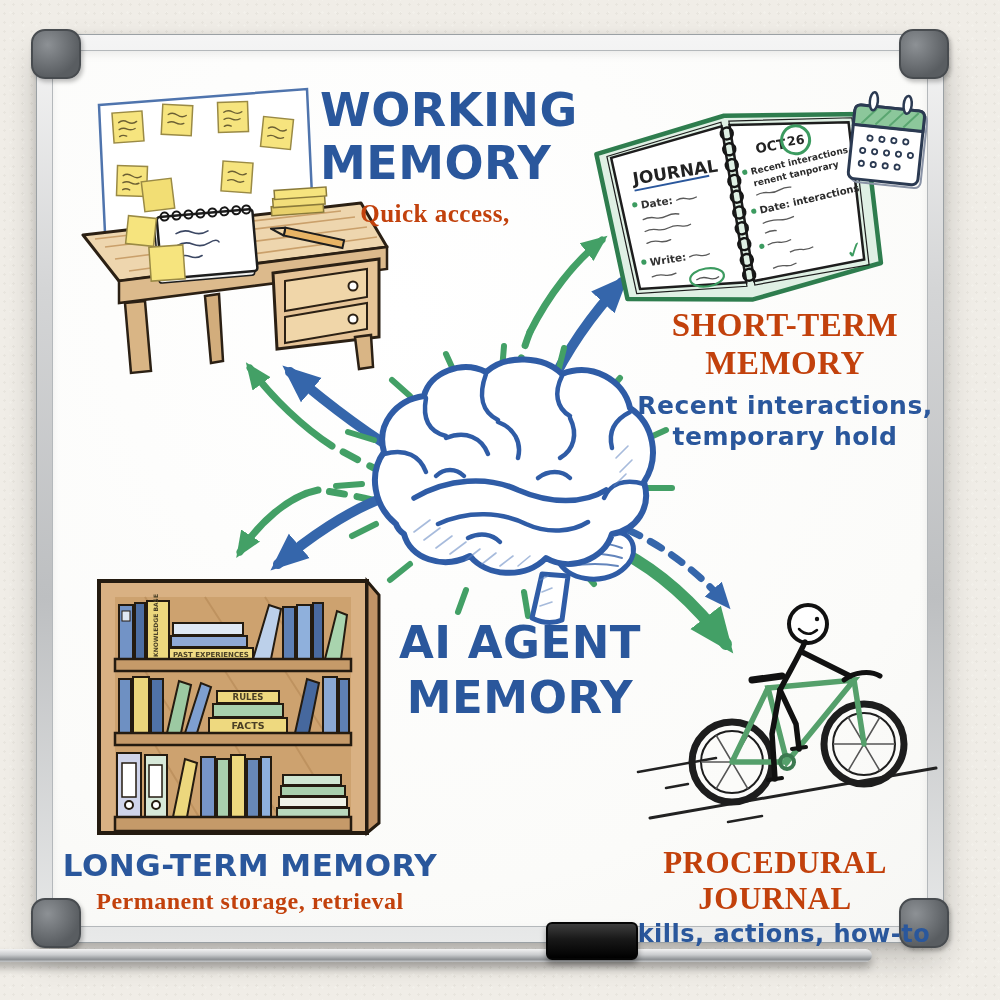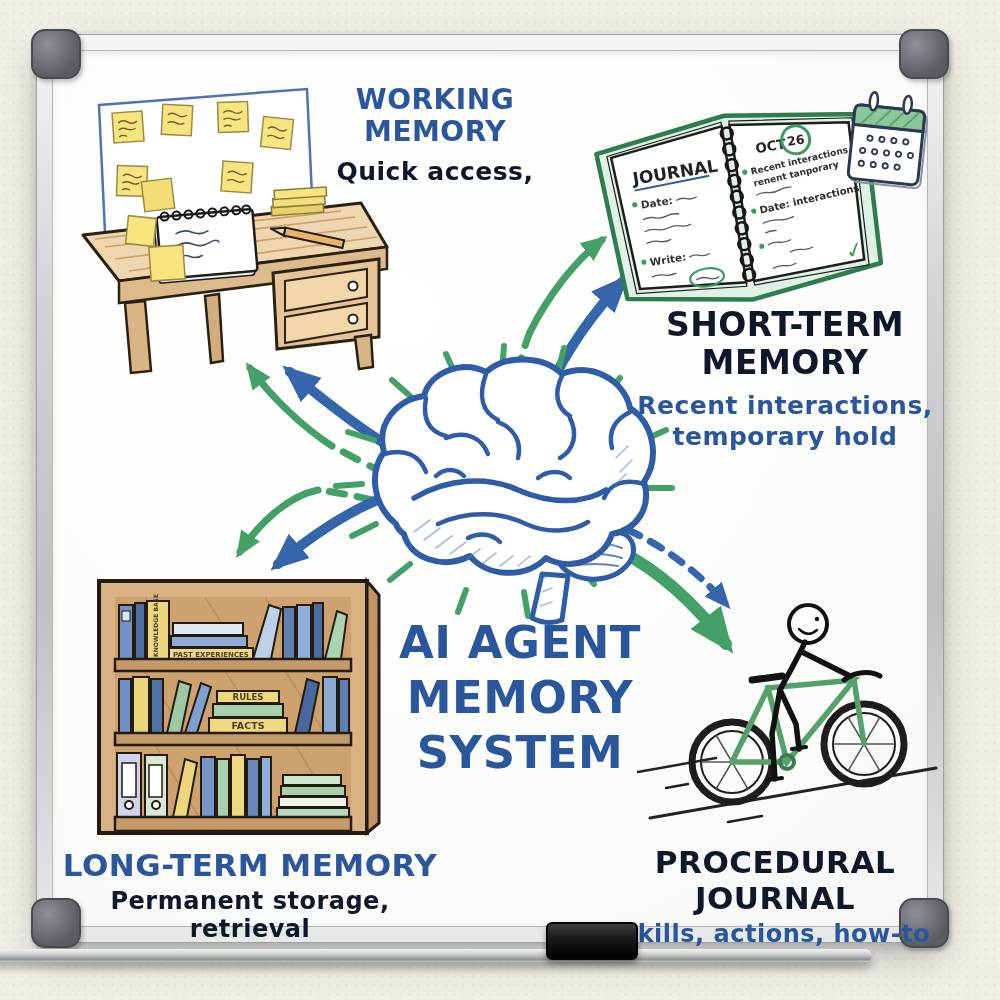--- a/index.html
+++ b/index.html
@@ -23,22 +23,22 @@
   .cap.bl{left:-6px;bottom:-6px;} .cap.br{right:-6px;bottom:-6px;}
   .tray{position:absolute;left:-12px;top:949px;width:884px;height:13px;border-radius:7px;z-index:6;
     background:linear-gradient(180deg,#f2f2f2,#c9cbcd 45%,#8f9295 80%,#c5c7c9);
     box-shadow:0 6px 9px rgba(0,0,0,.28);}
   .eraser{position:absolute;left:546px;top:922px;width:88px;height:34px;border-radius:6px;z-index:7;
     background:linear-gradient(180deg,#3d3d3d,#181818 45%,#000);
     border:2px solid #050505;box-shadow:0 4px 6px rgba(0,0,0,.35);}
   .illus{position:absolute;z-index:3;}
   .arrows{position:absolute;left:0;top:0;z-index:2;pointer-events:none;}
   .label-block{position:absolute;z-index:4;text-align:center;line-height:1.16;letter-spacing:.5px;}
-  .t-blue{color:#2a579c;} .t-green{color:#0f172a;}
-  .big{font-size:28px;font-weight:700;}
+  .t-blue{color:#2a579c;} .t-green{color:#c2410c;font-family:Liberation Serif, serif;}
+  .big{font-size:46px;font-weight:700;}
   .sub{font-size:25px;font-weight:700;margin-top:2px;}
   .one-title{font-size:31px;font-weight:700;text-align:center;}
   .one-sub{font-size:24px;font-weight:700;margin-top:4px;}
   .center-title div{font-size:45px;font-weight:700;line-height:1.22;}
   svg text{font-family:"DejaVu Sans","Liberation Sans",sans-serif;}
 </style>
 </head>
 <body>
 
 <div class="stage">
@@ -386,21 +386,20 @@
   <div class="label-block" style="left:625px;top:306px;width:320px;">
     <div class="big t-green" style="font-size:33px;">SHORT-TERM</div>
     <div class="big t-green" style="font-size:33px;">MEMORY</div>
     <div class="sub t-blue" style="margin-top:8px;">Recent interactions,</div>
     <div class="sub t-blue">temporary hold</div>
   </div>
 
   <div class="label-block center-title" style="left:385px;top:616px;width:270px;">
     <div class="t-blue">AI AGENT</div>
     <div class="t-blue">MEMORY</div>
-    <div class="t-blue">SYSTEM</div>
   </div>
 
   <div class="label-block" style="left:50px;top:848px;width:400px;">
     <div class="one-title t-blue">LONG-TERM MEMORY</div>
     <div class="one-sub t-green">Permanent storage, retrieval</div>
   </div>
 
   <div class="label-block" style="left:585px;top:845px;width:380px;">
     <div class="one-title t-green">PROCEDURAL JOURNAL</div>
     <div class="one-sub t-blue">Skills, actions, how-to</div>

